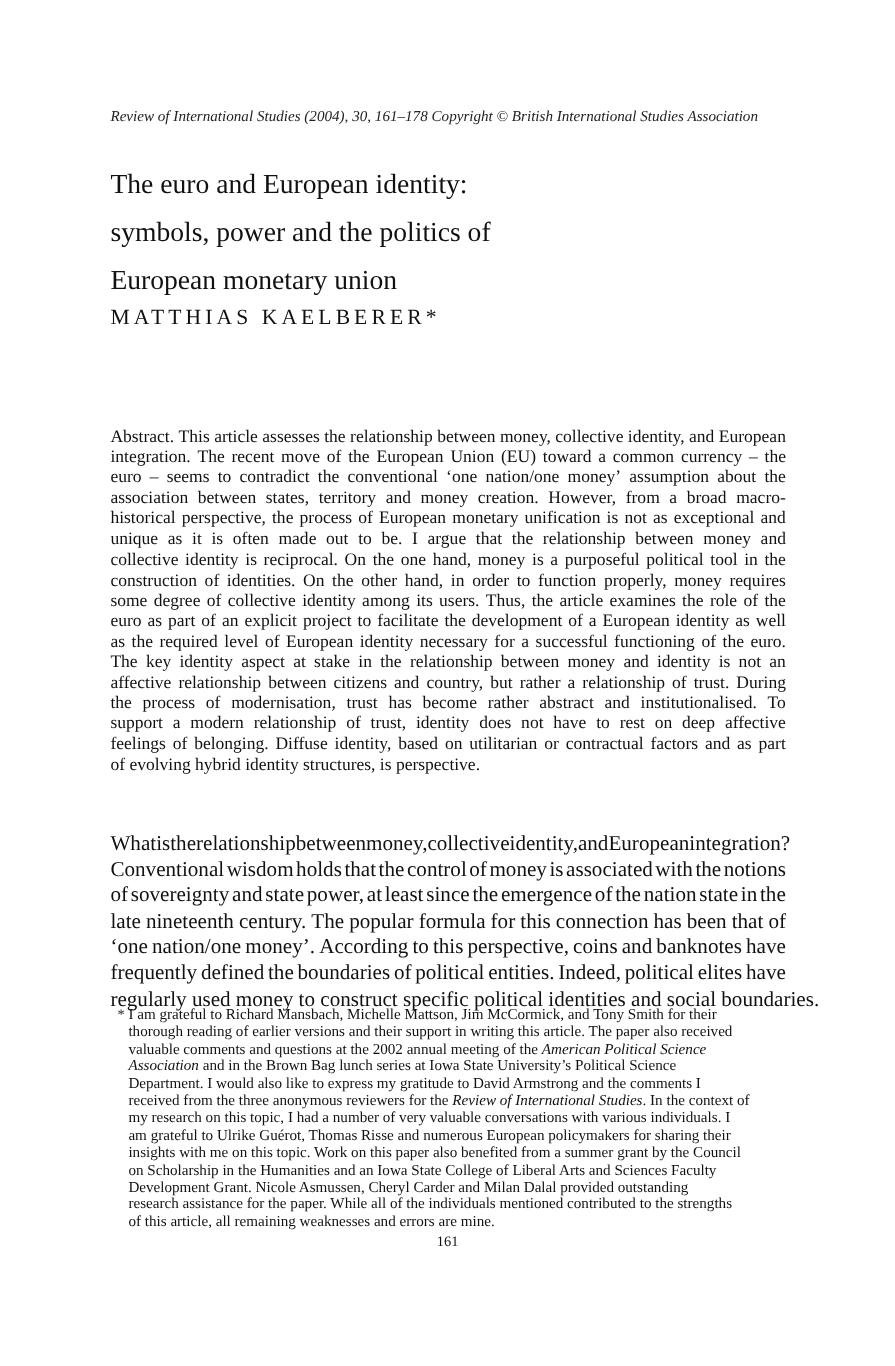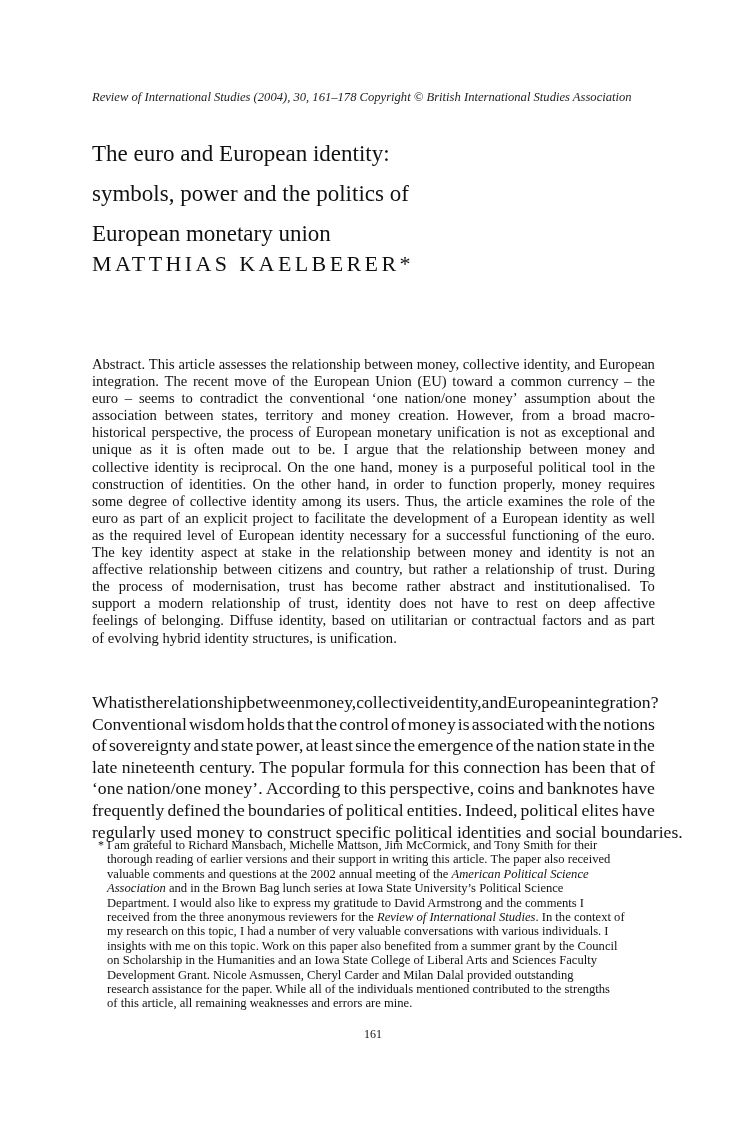--- a/index.html
+++ b/index.html
@@ -9,21 +9,21 @@
   }
   .page { position: absolute; left: 0; top: 0; width: 690px; height: 1138px; }
   .col { position: absolute; left: 92px; width: 563px; }
 
   .journal-header { top: 88px; font-style: italic; font-size: 12.6px; line-height: 19px; color: #222; }
   .journal-header .line { white-space: nowrap; }
 
   .title { top: 134px; font-size: 23px; line-height: 40px; color: #111; margin: 0; font-weight: normal; }
   .title .line { white-space: nowrap; }
 
-  .author { top: 253px; font-size: 22px; letter-spacing: 3.4px; line-height: 22px; }
+  .author { top: 253px; font-size: 18px; letter-spacing: 3.4px; line-height: 22px; }
 
   .abstract { top: 356px; font-size: 14.6px; line-height: 17.1px; }
   .body-text { top: 692px; font-size: 17.6px; line-height: 21.6px; }
 
   
   .fl { display: flex; justify-content: space-between; white-space: nowrap; }
   .fl.last { justify-content: flex-start; }
   .fl.last span { margin-right: 0.25em; }
 
   .footnote { top: 838px; left: 98px; width: 563px; font-size: 12.6px; line-height: 14.4px; }
@@ -314,21 +314,21 @@
         <span>as</span>
         <span>part</span>
       </div>
       <div class="fl last" style="height: 17.1px;">
         <span>of</span>
         <span>evolving</span>
         <span>hybrid</span>
         <span>identity</span>
         <span>structures,</span>
         <span>is</span>
-        <span>unification.</span>
+        <span>perspective.</span>
       </div>
     </div>
 
   <div class="col body-text" id="body-text">
       <div class="fl" style="height: 21.6px;">
         <span>What</span>
         <span>is</span>
         <span>the</span>
         <span>relationship</span>
         <span>between</span>
@@ -429,20 +429,21 @@
     </div>
 
   <div class="col footnote" id="footnote">
       <div class="fline first"><span class="star">*</span><span>I am grateful to Richard Mansbach, Michelle Mattson, Jim McCormick, and Tony Smith for their</span></div>
       <div class="fline"><span>thorough reading of earlier versions and their support in writing this article. The paper also received</span></div>
       <div class="fline"><span>valuable comments and questions at the 2002 annual meeting of the </span><i>American Political Science</i></div>
       <div class="fline"><i>Association</i><span> and in the Brown Bag lunch series at Iowa State University’s Political Science</span></div>
       <div class="fline"><span>Department. I would also like to express my gratitude to David Armstrong and the comments I</span></div>
       <div class="fline"><span>received from the three anonymous reviewers for the </span><i>Review of International Studies</i><span>. In the context of</span></div>
       <div class="fline"><span>my research on this topic, I had a number of very valuable conversations with various individuals. I</span></div>
+      <div class="fline"><span>am grateful to Ulrike Guérot, Thomas Risse and numerous European policymakers for sharing their</span></div>
       <div class="fline"><span>insights with me on this topic. Work on this paper also benefited from a summer grant by the Council</span></div>
       <div class="fline"><span>on Scholarship in the Humanities and an Iowa State College of Liberal Arts and Sciences Faculty</span></div>
       <div class="fline"><span>Development Grant. Nicole Asmussen, Cheryl Carder and Milan Dalal provided outstanding</span></div>
       <div class="fline"><span>research assistance for the paper. While all of the individuals mentioned contributed to the strengths</span></div>
       <div class="fline"><span>of this article, all remaining weaknesses and errors are mine.</span></div>
     </div>
 
   <div class="page-number">161</div>
 </div>
 

